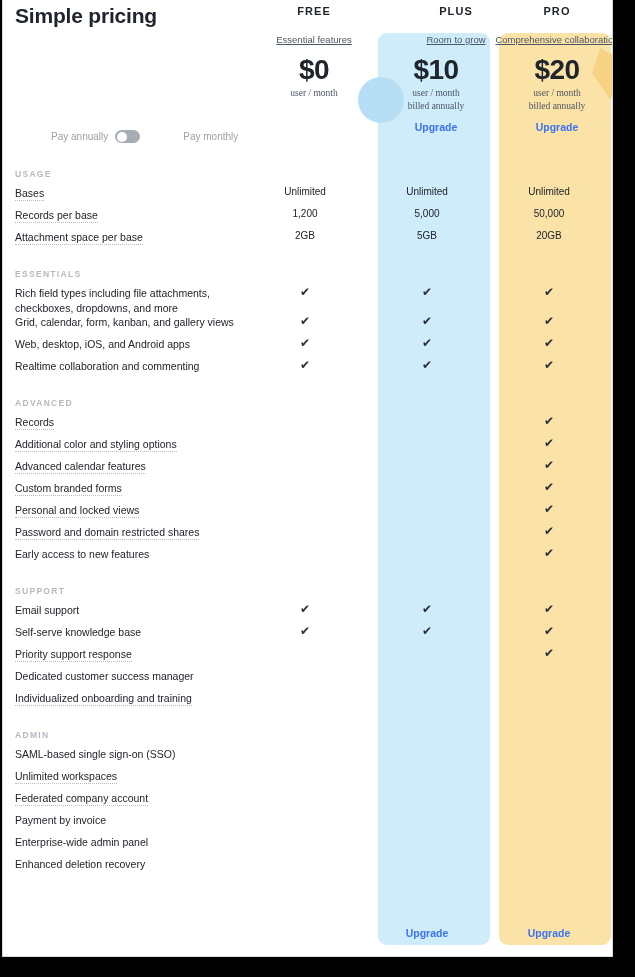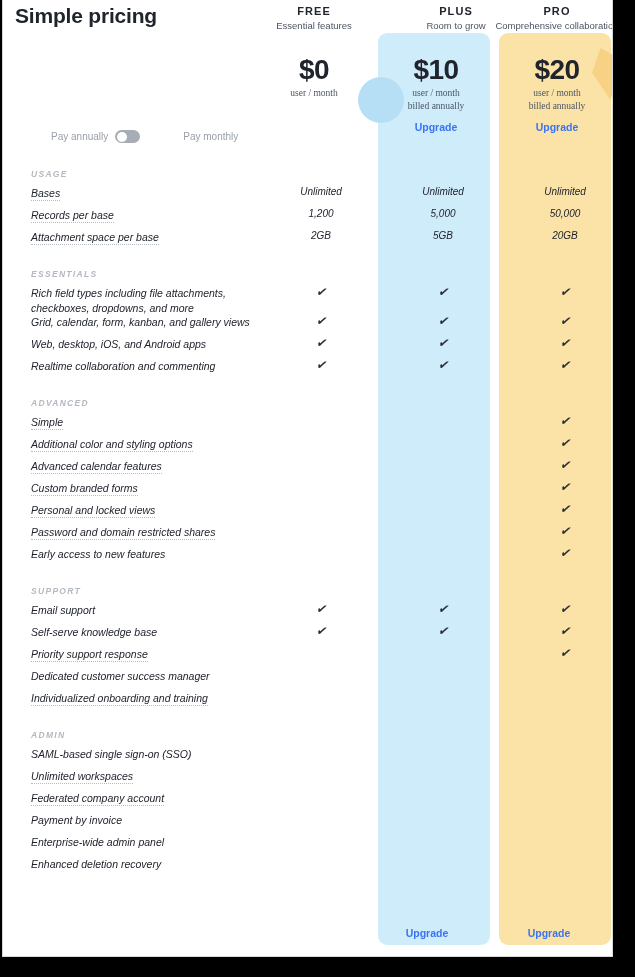--- a/index.html
+++ b/index.html
@@ -75,21 +75,22 @@
   .plan-head.pro  { left: 484px; }
   .plan-name {
     font-size: 11px;
     font-weight: bold;
     letter-spacing: 1.1px;
     color: #20242c;
   }
   .plan-tag {
     font-size: 9.5px;
     color: #4b5563;
-    margin-top: 3px;
+    margin-top: 17px;
+    text-decoration: underline;
   }
 
   .price-block {
     position: absolute;
     top: 55px;
     width: 140px;
     text-align: center;
   }
   .price-block.free { left: 241px; }
   .price-block.plus { left: 363px; }
@@ -139,21 +140,21 @@
   }
   .switch .knob {
     position: absolute;
     left: 1.5px; top: 1.5px;
     width: 10px; height: 10px;
     border-radius: 50%;
     background: #ffffff;
   }
 
   
-  .table { position: absolute; left: 16px; top: 160px; width: 611px; font-style: italic; }
+  .table { position: absolute; left: 0; top: 160px; width: 611px; }
   .section-head {
     font-size: 8.5px;
     font-weight: bold;
     letter-spacing: 1.3px;
     color: #b4b9bf;
     padding: 9px 0 7px 12px;
   }
   .row {
     display: flex;
     align-items: flex-start;
@@ -295,21 +296,21 @@
         </div>
         <div class="row">
           <div class="row-label">Realtime collaboration and commenting</div>
           <div class="cell free"><span class="check">✔</span></div>
           <div class="cell plus"><span class="check">✔</span></div>
           <div class="cell pro"><span class="check">✔</span></div>
         </div>
         <div class="spacer-sm"></div>
         <div class="section-head">ADVANCED</div>
         <div class="row">
-          <div class="row-label"><span class="dotted">Simple</span></div>
+          <div class="row-label"><span class="dotted">Records</span></div>
           <div class="cell free"></div>
           <div class="cell plus"></div>
           <div class="cell pro"><span class="check">✔</span></div>
         </div>
         <div class="row">
           <div class="row-label"><span class="dotted">Additional color and styling options</span></div>
           <div class="cell free"></div>
           <div class="cell plus"></div>
           <div class="cell pro"><span class="check">✔</span></div>
         </div>

